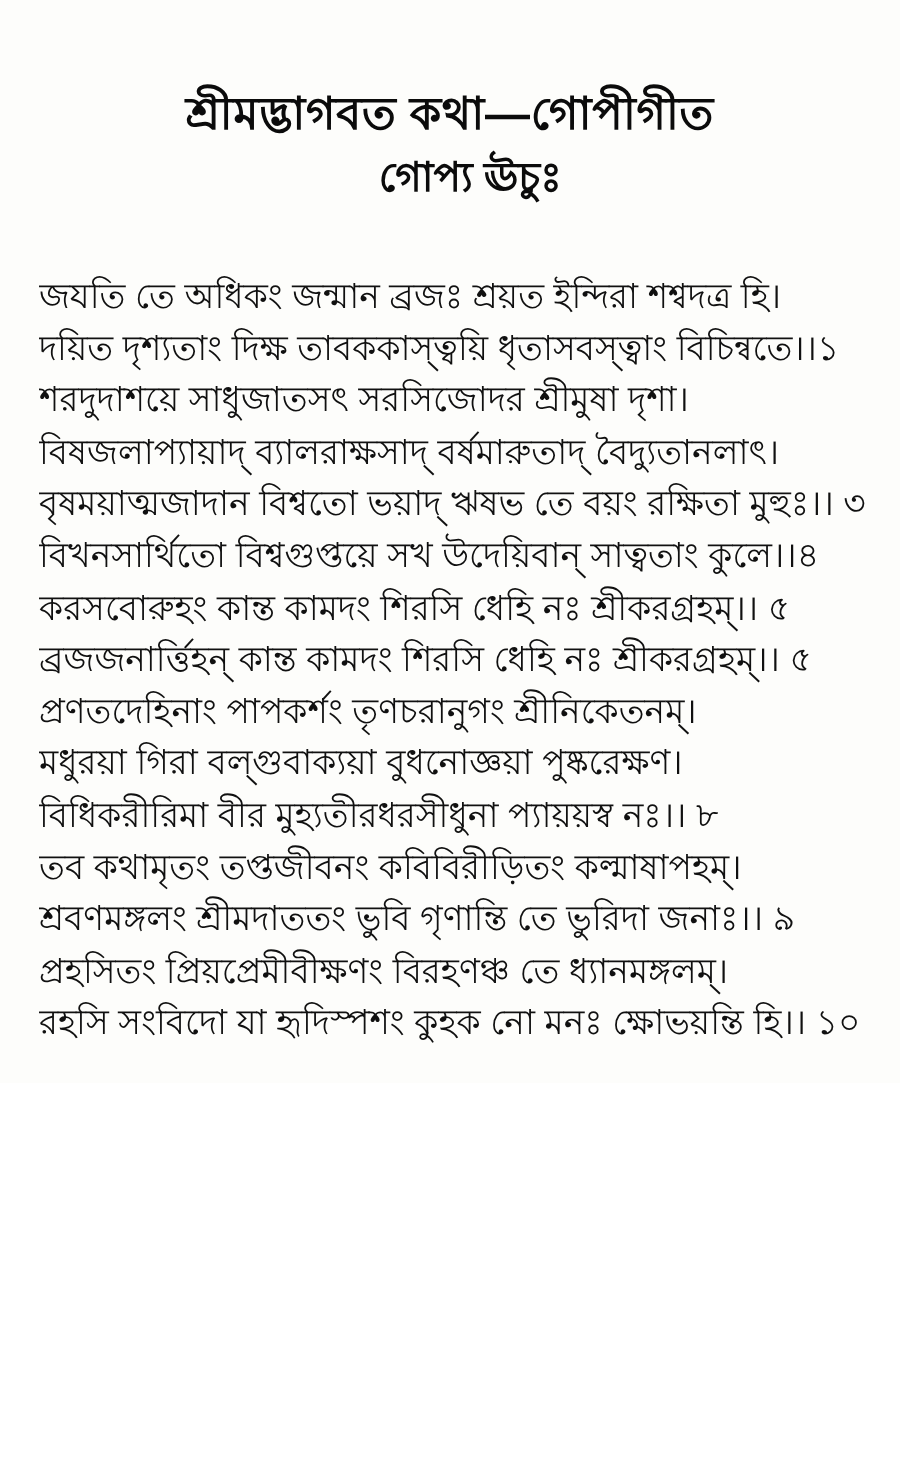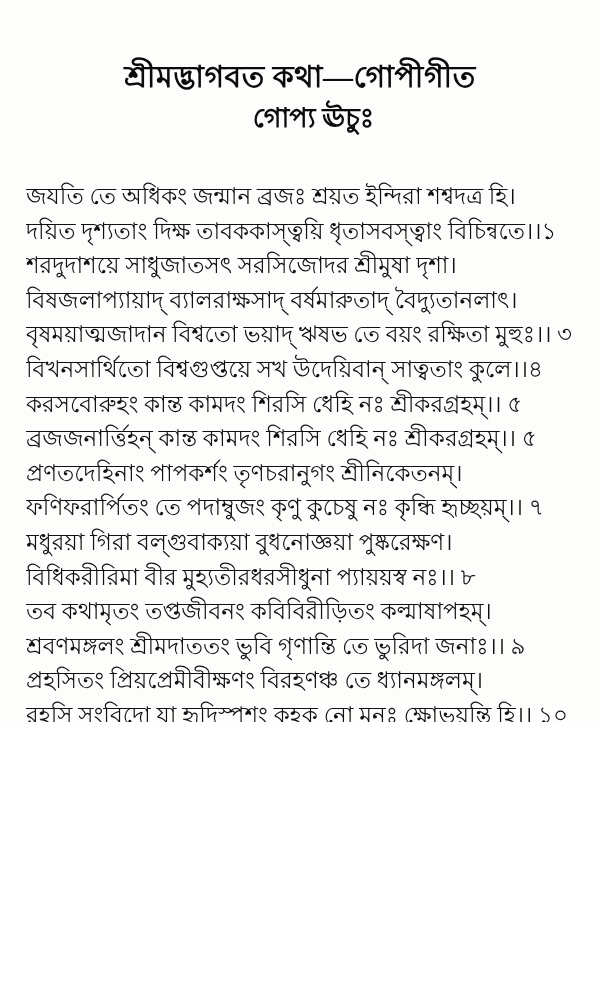--- a/index.html
+++ b/index.html
@@ -5,21 +5,21 @@
   html, body {
     margin: 0;
     padding: 0;
     background: #ffffff;
   }
   .page {
     position: relative;
     width: 600px;
     height: 722px;
     background: #fdfdfb;
-    font-family: Liberation Serif, serif;
+    font-family: Liberation Sans, sans-serif;
     color: #0e0e0e;
     overflow: hidden;
     box-sizing: border-box;
   }
   .heading-block {
     padding-top: 58px;
     text-align: center;
   }
   .title {
     font-size: 30px;
@@ -80,21 +80,20 @@
   <div class="verses">
       <div class="verse-line">জযতি তে অধিকং জন্মান ব্রজঃ শ্রয়ত ইন্দিরা শশ্বদত্র হি।</div>
       <div class="verse-line">দয়িত দৃশ্যতাং দিক্ষ তাবককাস্ত্বয়ি ধৃতাসবস্ত্বাং বিচিন্বতে।।১</div>
       <div class="verse-line">শরদুদাশয়ে সাধুজাতসৎ সরসিজোদর শ্রীমুষা দৃশা।</div>
       <div class="verse-line">বিষজলাপ্যায়াদ্ ব্যালরাক্ষসাদ্ বর্ষমারুতাদ্ বৈদ্যুতানলাৎ।</div>
       <div class="verse-line">বৃষময়াত্মজাদান বিশ্বতো ভয়াদ্ ঋষভ তে বয়ং রক্ষিতা মুহুঃ।। ৩</div>
       <div class="verse-line">বিখনসার্থিতো বিশ্বগুপ্তয়ে সখ উদেয়িবান্ সাত্বতাং কুলে।।৪</div>
       <div class="verse-line">করসবোরুহং কান্ত কামদং শিরসি ধেহি নঃ শ্রীকরগ্রহম্।। ৫</div>
       <div class="verse-line">ব্রজজনার্ত্তিহন্ কান্ত কামদং শিরসি ধেহি নঃ শ্রীকরগ্রহম্।। ৫</div>
       <div class="verse-line">প্রণতদেহিনাং পাপকর্শং তৃণচরানুগং শ্রীনিকেতনম্।</div>
-      <div class="verse-line">ফণিফরার্পিতং তে পদাম্বুজং কৃণু কুচেষু নঃ কৃন্ধি হৃচ্ছয়ম্।। ৭</div>
       <div class="verse-line">মধুরয়া গিরা বল্গুবাক্যয়া বুধনোজ্ঞয়া পুষ্করেক্ষণ।</div>
       <div class="verse-line">বিধিকরীরিমা বীর মুহ্যতীরধরসীধুনা প্যায়য়স্ব নঃ।। ৮</div>
       <div class="verse-line">তব কথামৃতং তপ্তজীবনং কবিবিরীড়িতং কল্মাষাপহম্।</div>
       <div class="verse-line">শ্রবণমঙ্গলং শ্রীমদাততং ভুবি গৃণান্তি তে ভুরিদা জনাঃ।। ৯</div>
       <div class="verse-line">প্রহসিতং প্রিয়প্রেমীবীক্ষণং বিরহণঞ্চ তে ধ্যানমঙ্গলম্।</div>
       <div class="verse-line">রহসি সংবিদো যা হৃদিস্পশং কুহক নো মনঃ ক্ষোভয়ন্তি হি।। ১০</div>
     </div>
 
   <div class="footer-rule"></div>
 

